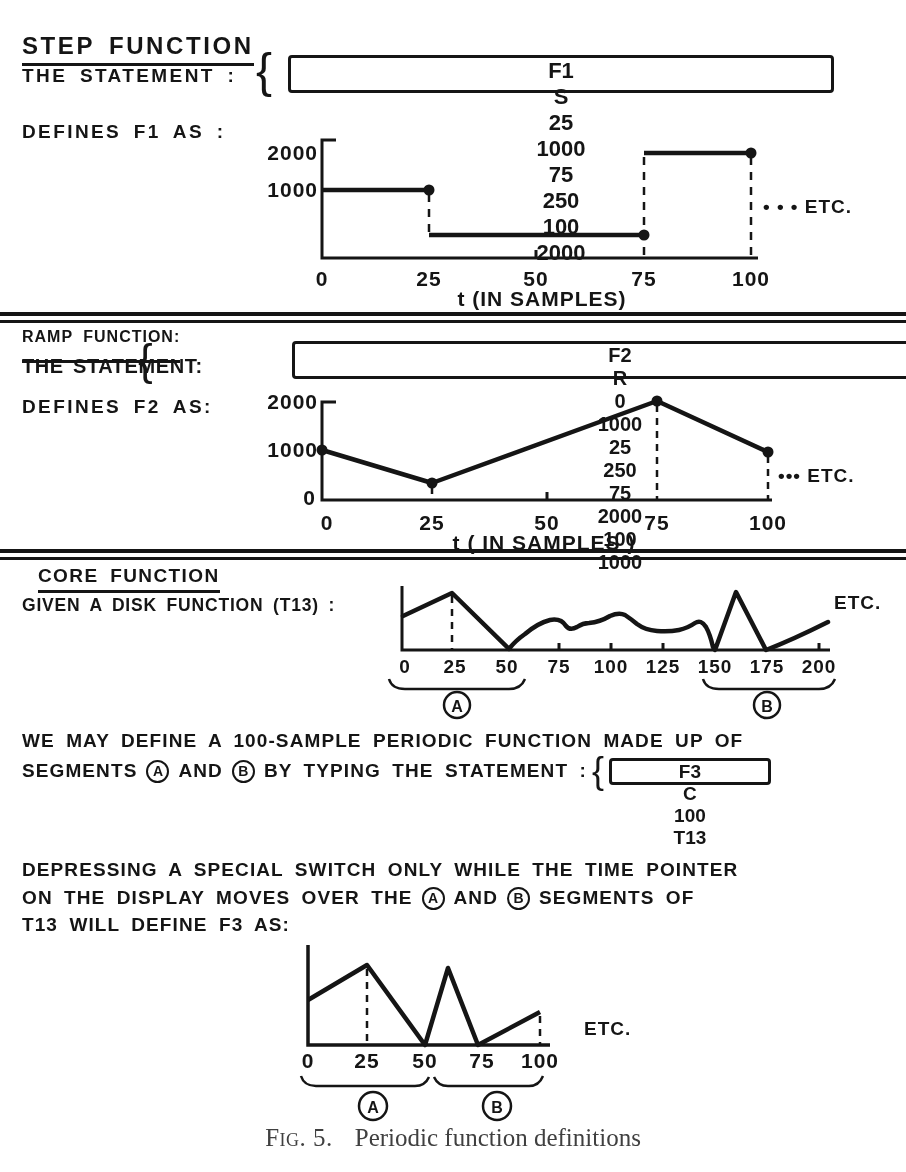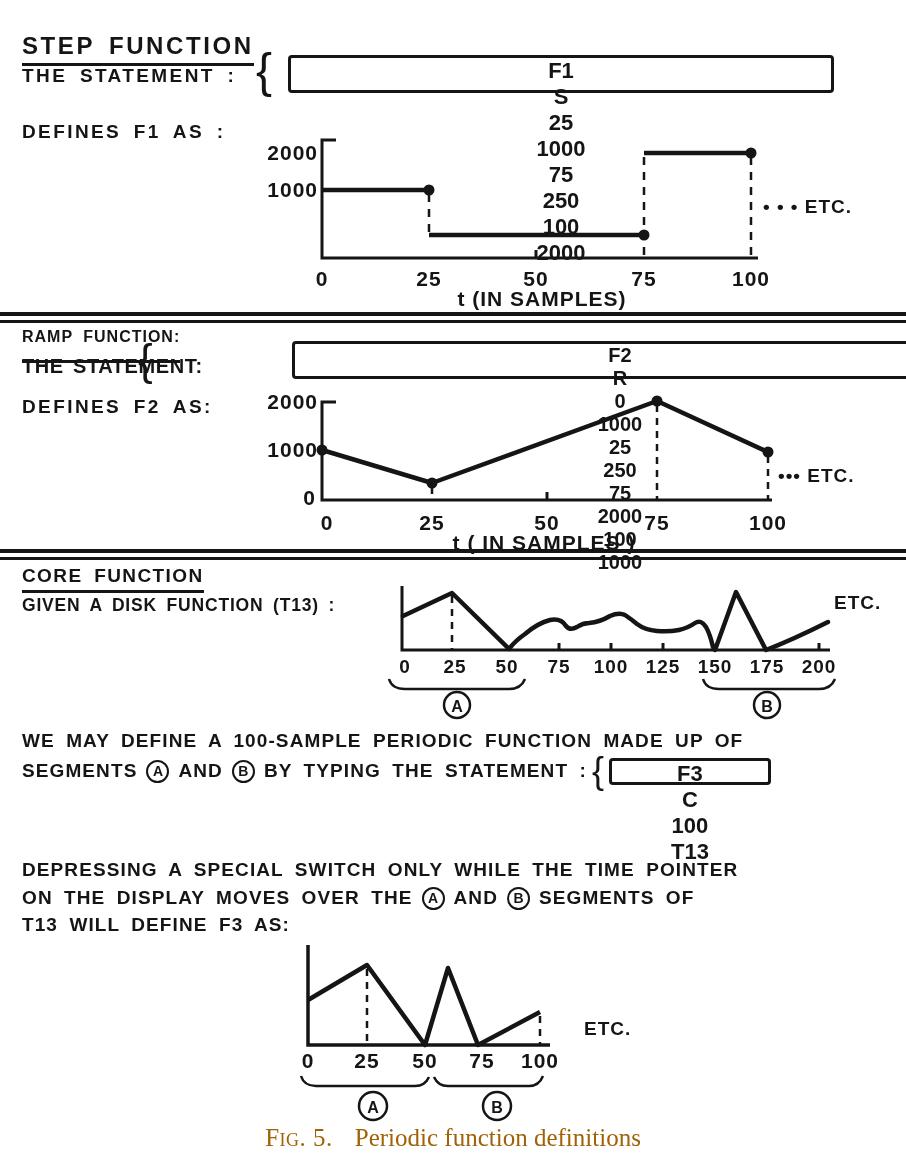--- a/index.html
+++ b/index.html
@@ -27,21 +27,21 @@
     display:inline-flex;width:23px;height:23px;border:2.5px solid #151515;border-radius:50%;
     align-items:center;justify-content:center;font-size:14px;font-weight:700;
     letter-spacing:0;vertical-align:-5px;box-sizing:border-box;flex:0 0 auto;
   }
   .flexline{display:flex;align-items:center;gap:9px;}
   svg.chart{position:absolute;overflow:visible;}
   svg.chart text{font:700 21px "Liberation Sans",sans-serif;letter-spacing:1px;fill:#151515;}
   svg.chart text.small{font-size:19px;}
   svg.chart text.badge{font-size:16px;letter-spacing:0;}
   .ink{stroke:#151515;fill:none;}
-  .caption{font-family:"Liberation Serif",serif;font-size:25px;color:#a16207;text-align:center;width:906px;}
+  .caption{font-family:"Liberation Serif",serif;font-size:25px;color:#404040;text-align:center;width:906px;}
   .caption .figlab{font-variant:small-caps;letter-spacing:0.5px;margin-right:22px;}
 </style>
 </head>
 <body>
 
 <div class="sheet">
 
   <div class="abs hand title1" style="left:22px;top:32px">STEP FUNCTION</div>
   <div class="abs hand lbl1" style="left:22px;top:65px">THE STATEMENT :</div>
   <div class="abs brace" style="left:256px;top:47px;font-size:48px">{</div>
@@ -135,21 +135,21 @@
       <text x="307" y="140" text-anchor="middle">50</text>
       <text x="417" y="140" text-anchor="middle">75</text>
       <text x="528" y="140" text-anchor="middle">100</text>
     </g>
     <text x="538" y="92" class="small">••• ETC.</text>
     <text x="304" y="160" text-anchor="middle">t ( IN SAMPLES )</text>
   </svg>
 
   <div class="abs divider" style="left:0;top:549px"></div>
 
-  <div class="abs hand title3" style="left:22px;top:565px">CORE FUNCTION</div>
+  <div class="abs hand title3" style="left:38px;top:565px">CORE FUNCTION</div>
   <div class="abs hand lbl3" style="left:22px;top:595px">GIVEN A DISK FUNCTION (T13) :</div>
 
   <svg class="chart" style="left:378px;top:578px" width="528" height="152" viewBox="0 0 528 152">
     <path class="ink" d="M 24 8 V 72 H 452" stroke-width="3"></path>
     <g>
       <path class="ink" d="M 181 72 V 65" stroke-width="3"></path>
       <path class="ink" d="M 233 72 V 65" stroke-width="3"></path>
       <path class="ink" d="M 285 72 V 65" stroke-width="3"></path>
       <path class="ink" d="M 441 72 V 65" stroke-width="3"></path>
     </g>
@@ -182,21 +182,21 @@
   </svg>
 
   <div class="abs hand para" style="left:22px;top:730px">WE MAY DEFINE A 100-SAMPLE PERIODIC FUNCTION MADE UP OF</div>
   <div class="abs flexline" style="left:22px;top:754px;height:34px">
     <span class="hand para">SEGMENTS</span>
     <span class="circ">A</span>
     <span class="hand para">AND</span>
     <span class="circ">B</span>
     <span class="hand para">BY TYPING THE STATEMENT :</span>
     <span class="brace" style="font-size:36px;margin:0 -4px">{</span>
-    <span class="stmt-box" style="width:162px;height:27px;padding:0 7px;font-size:22px">
+    <span class="stmt-box" style="width:162px;height:27px;padding:0 7px;font-size:19px">
       <span class="tok">F3</span>
       <span class="tok">C</span>
       <span class="tok">100</span>
       <span class="tok">T13</span>
     </span>
   </div>
 
   <div class="abs hand para" style="left:22px;top:859px">DEPRESSING A SPECIAL SWITCH ONLY WHILE THE TIME POINTER</div>
   <div class="abs flexline" style="left:22px;top:884px;height:28px">
     <span class="hand para">ON THE DISPLAY MOVES OVER THE</span>

